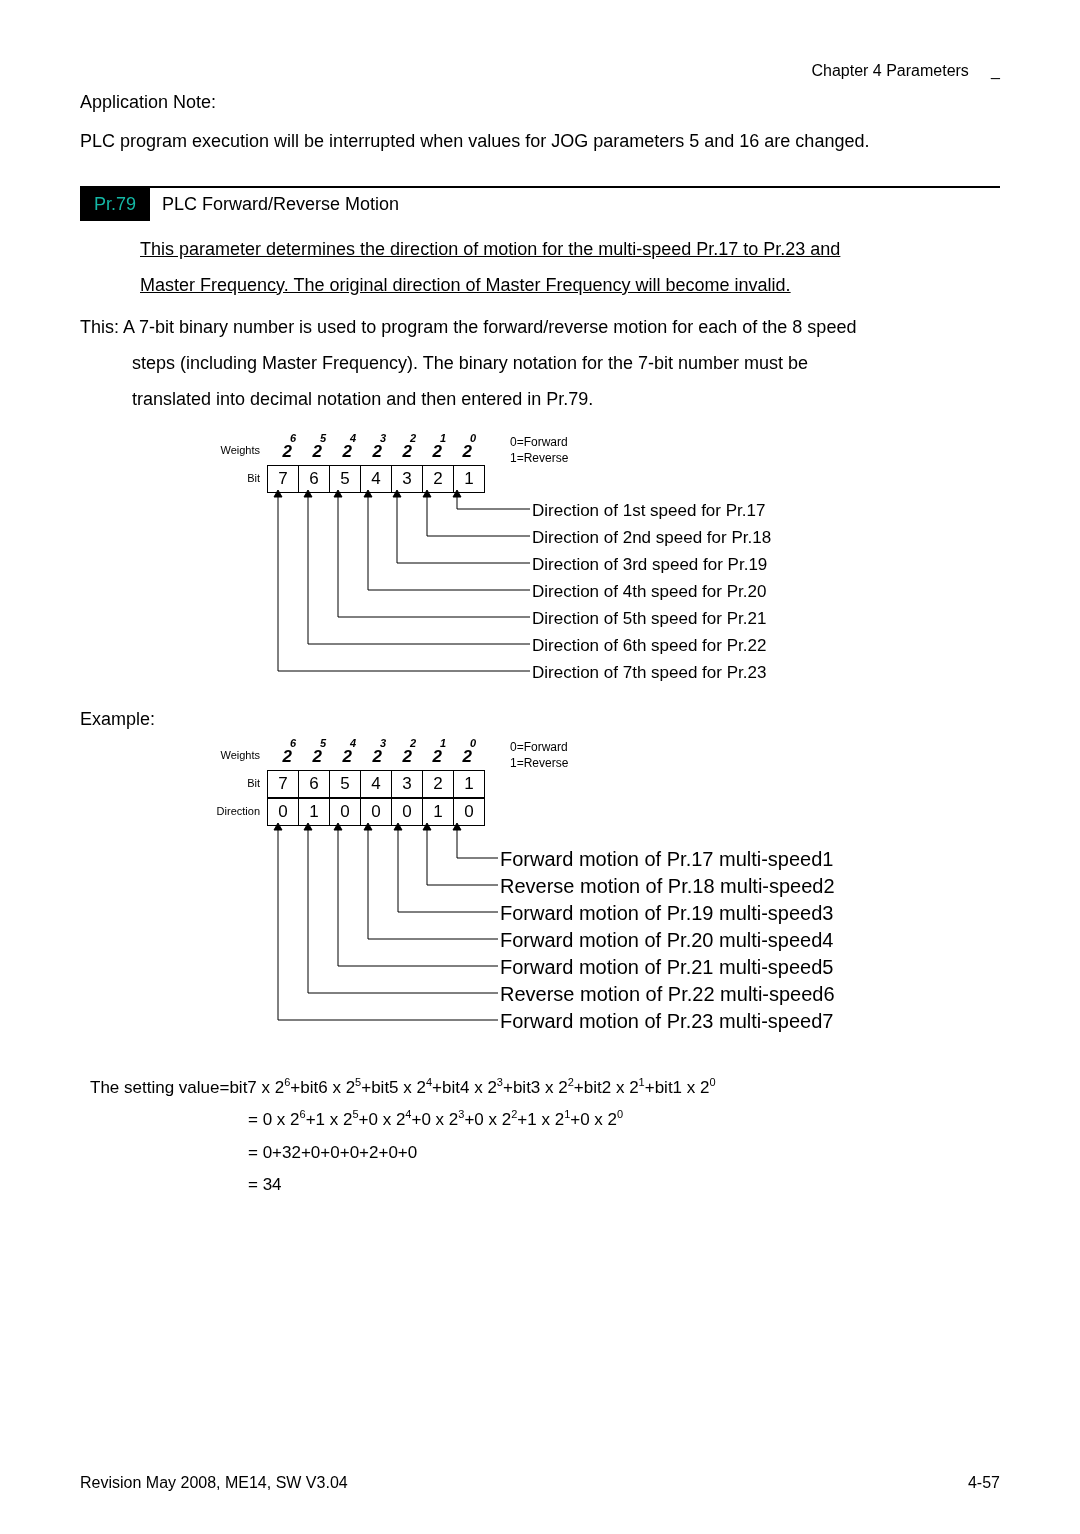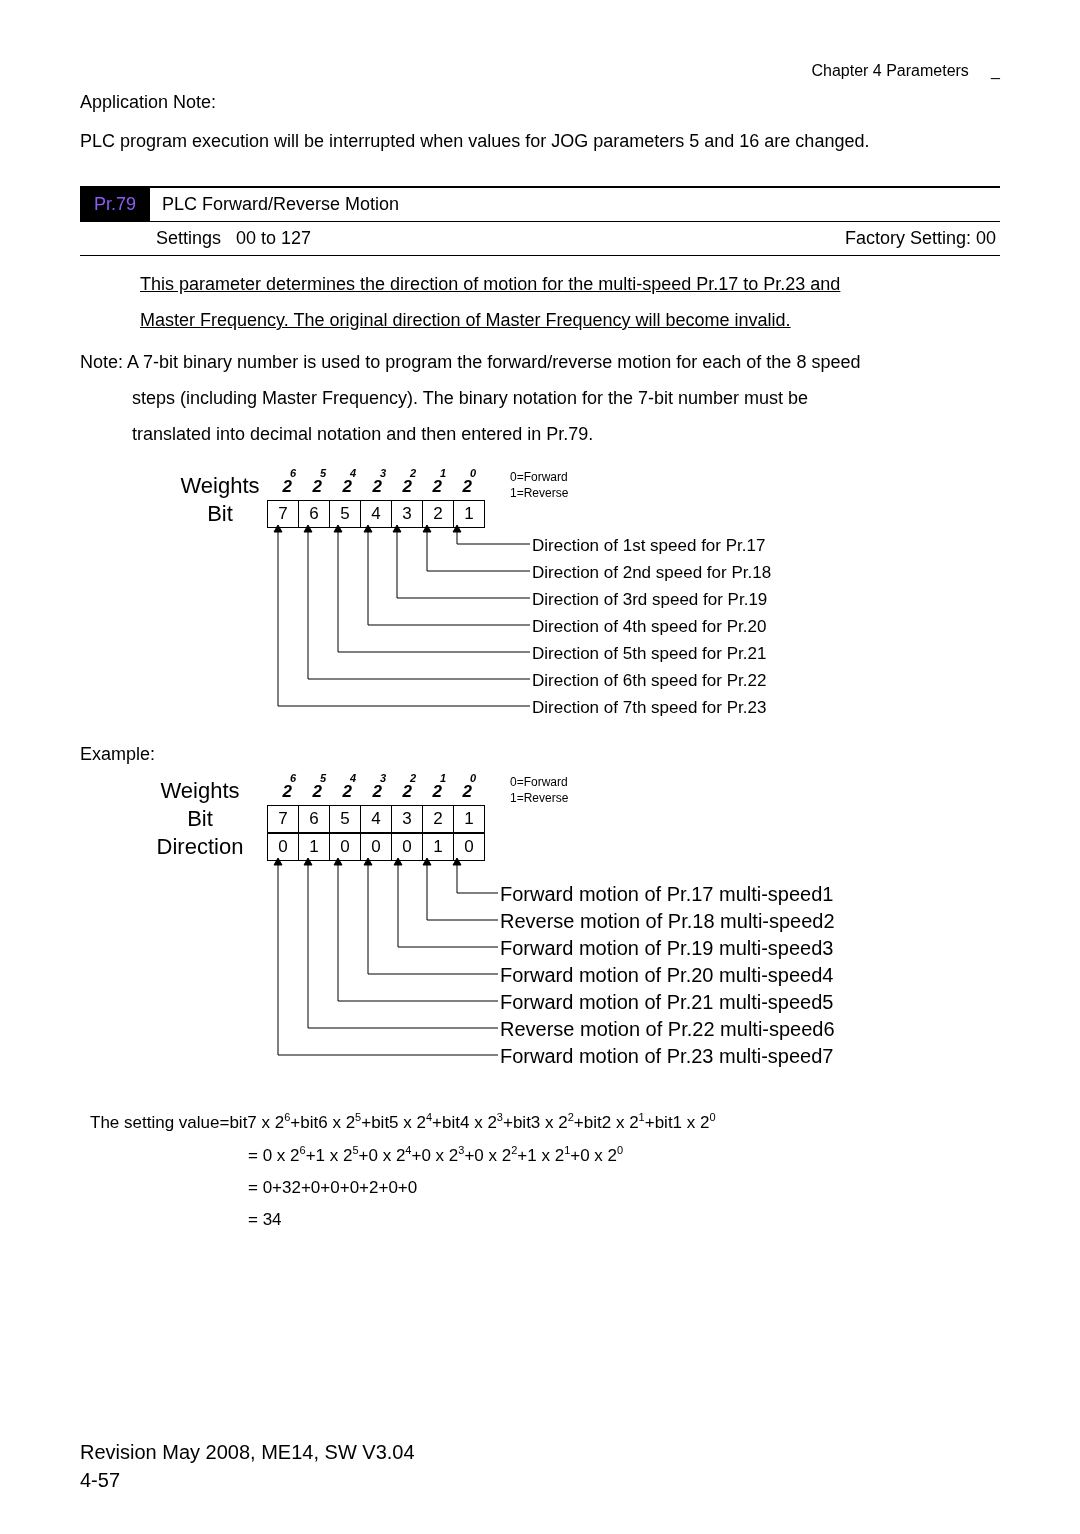--- a/index.html
+++ b/index.html
@@ -33,21 +33,21 @@
   .param-block {
     margin-top: 10px;
   }
   .param-header {
     display: flex;
     align-items: stretch;
     border-top: 2px solid #000;
   }
   .param-num {
     background: #000;
-    color: #8b5cf6;
+    color: #14b8a6;
     padding: 4px 14px;
     font-weight: normal;
     display: flex;
     align-items: center;
   }
   .param-title {
     padding: 4px 12px;
     flex: 1;
   }
   .param-settings-row {
@@ -84,23 +84,23 @@
     margin: 20px 0 20px 100px;
     height: 250px;
   }
   .weights-row, .bit-row, .dir-row {
     display: flex;
     align-items: center;
     height: 28px;
   }
   .row-label {
     width: 80px;
-    text-align: center;
+    text-align: right;
     padding-right: 8px;
-    font-size: 22px;
+    font-size: 11px;
   }
   .weight-cell {
     width: 30px;
     text-align: right;
     font-style: italic;
     font-weight: bold;
     font-size: 17px;
     position: relative;
   }
   .weight-cell sup {
@@ -167,22 +167,21 @@
   .calc sup { font-size: 11px; }
   .calc .indent-calc { padding-left: 158px; display: block; }
 
   .footer-row {
     position: absolute;
     bottom: 40px;
     left: 80px;
     right: 80px;
     display: flex;
     justify-content: space-between;
-    font-size: 20px;
-    flex-direction: column;
+    font-size: 16px;
   }
 </style>
 </head>
 <body>
 
 <div class="page">
 
   <div class="header-right">
     <span>Chapter 4 Parameters</span>
     &nbsp;&nbsp;&nbsp;
@@ -190,39 +189,29 @@
   </div>
 
   <div class="section-title">Application Note:</div>
   <div class="body-text">PLC program execution will be interrupted when values for JOG parameters 5 and 16 are changed.</div>
 
   <div class="param-block">
     <div class="param-header">
       <div class="param-num">Pr.79</div>
       <div class="param-title">PLC Forward/Reverse Motion</div>
     </div>
-    <div class="param-settings-row">
-      <div class="param-settings-left">
-        <span>Settings</span>&nbsp;&nbsp;
-        <span>00 to 127</span>
-      </div>
-      <div class="param-settings-right">
-        <span>Factory Setting:</span>
-        <span>00</span>
-      </div>
-    </div>
   </div>
 
   <div class="indent">
     <div>This parameter determines the direction of motion for the multi-speed Pr.17 to Pr.23 and</div>
     <div>Master Frequency. The original direction of Master Frequency will become invalid.</div>
   </div>
 
   <div class="note-line">
-    <span>Note:</span>
+    <span>This:</span>
     <span>A 7-bit binary number is used to program the forward/reverse motion for each of the 8 speed</span>
     <div class="note-body">steps (including Master Frequency). The binary notation for the 7-bit number must be</div>
     <div class="note-body">translated into decimal notation and then entered in Pr.79.</div>
   </div>
 
   <div class="diagram">
     <div class="weights-row">
       <div class="row-label">Weights</div>
       <div class="weight-cell">2<sup>6</sup></div>
       <div class="weight-cell">2<sup>5</sup></div>

